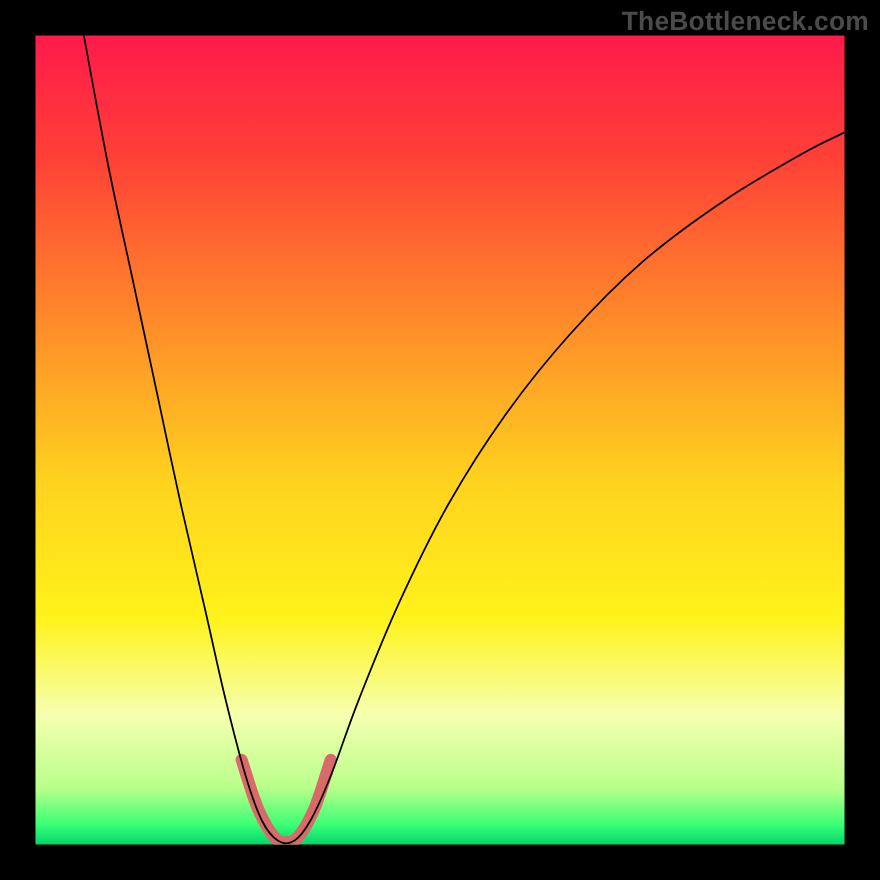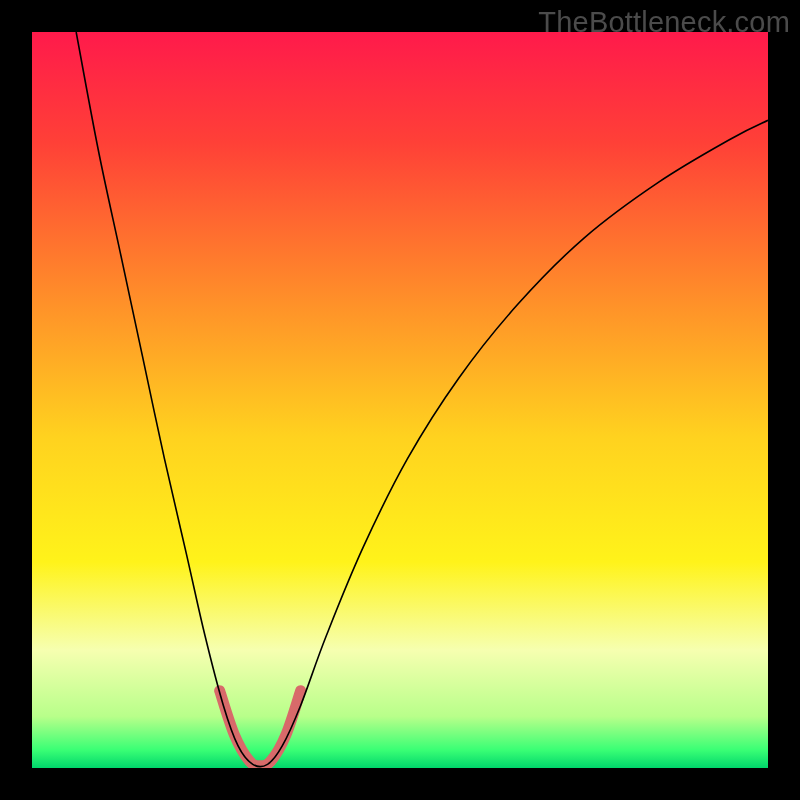--- a/index.html
+++ b/index.html
@@ -24,22 +24,22 @@
     left: 32px;
     width: 736px;
     height: 736px;
     overflow: hidden;
   }
   .watermark {
     position: absolute;
     top: 6px;
     right: 10px;
     color: #4b4b4b;
-    font-size: 29px;
-    font-weight: 400;
+    font-size: 24px;
+    font-weight: 700;
     letter-spacing: 0.2px;
     user-select: none;
   }
   svg { display: block; }
 </style>
 </head>
 <body>
 
 <div class="frame">
 

